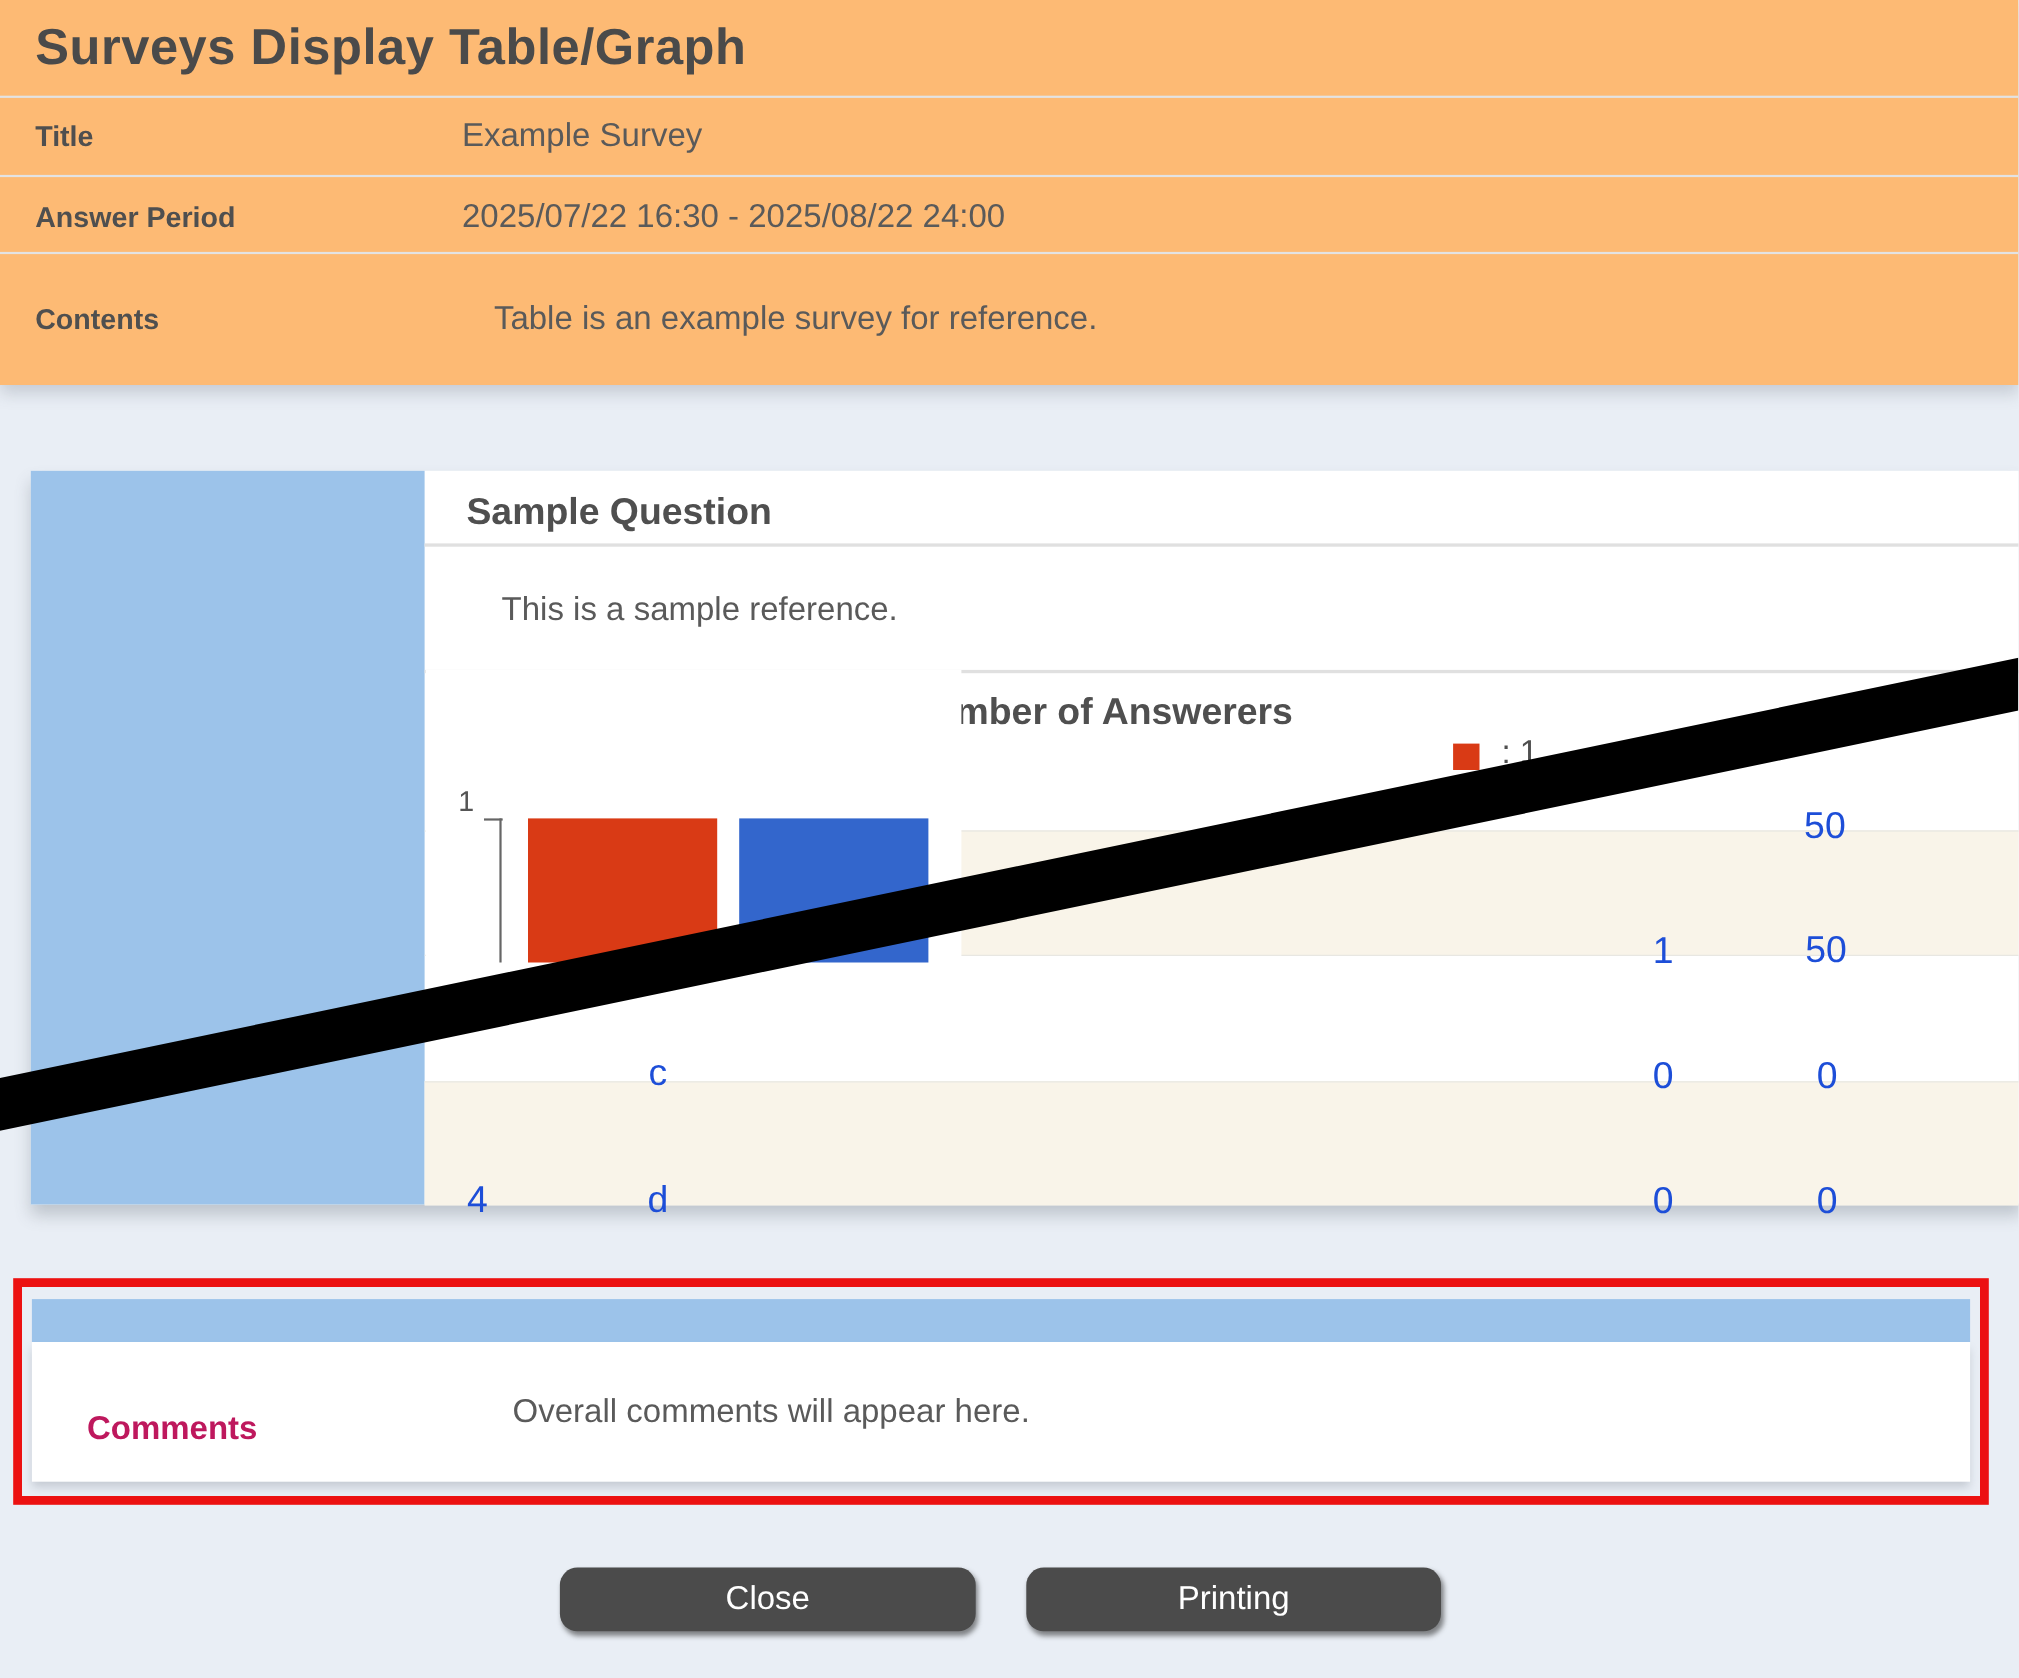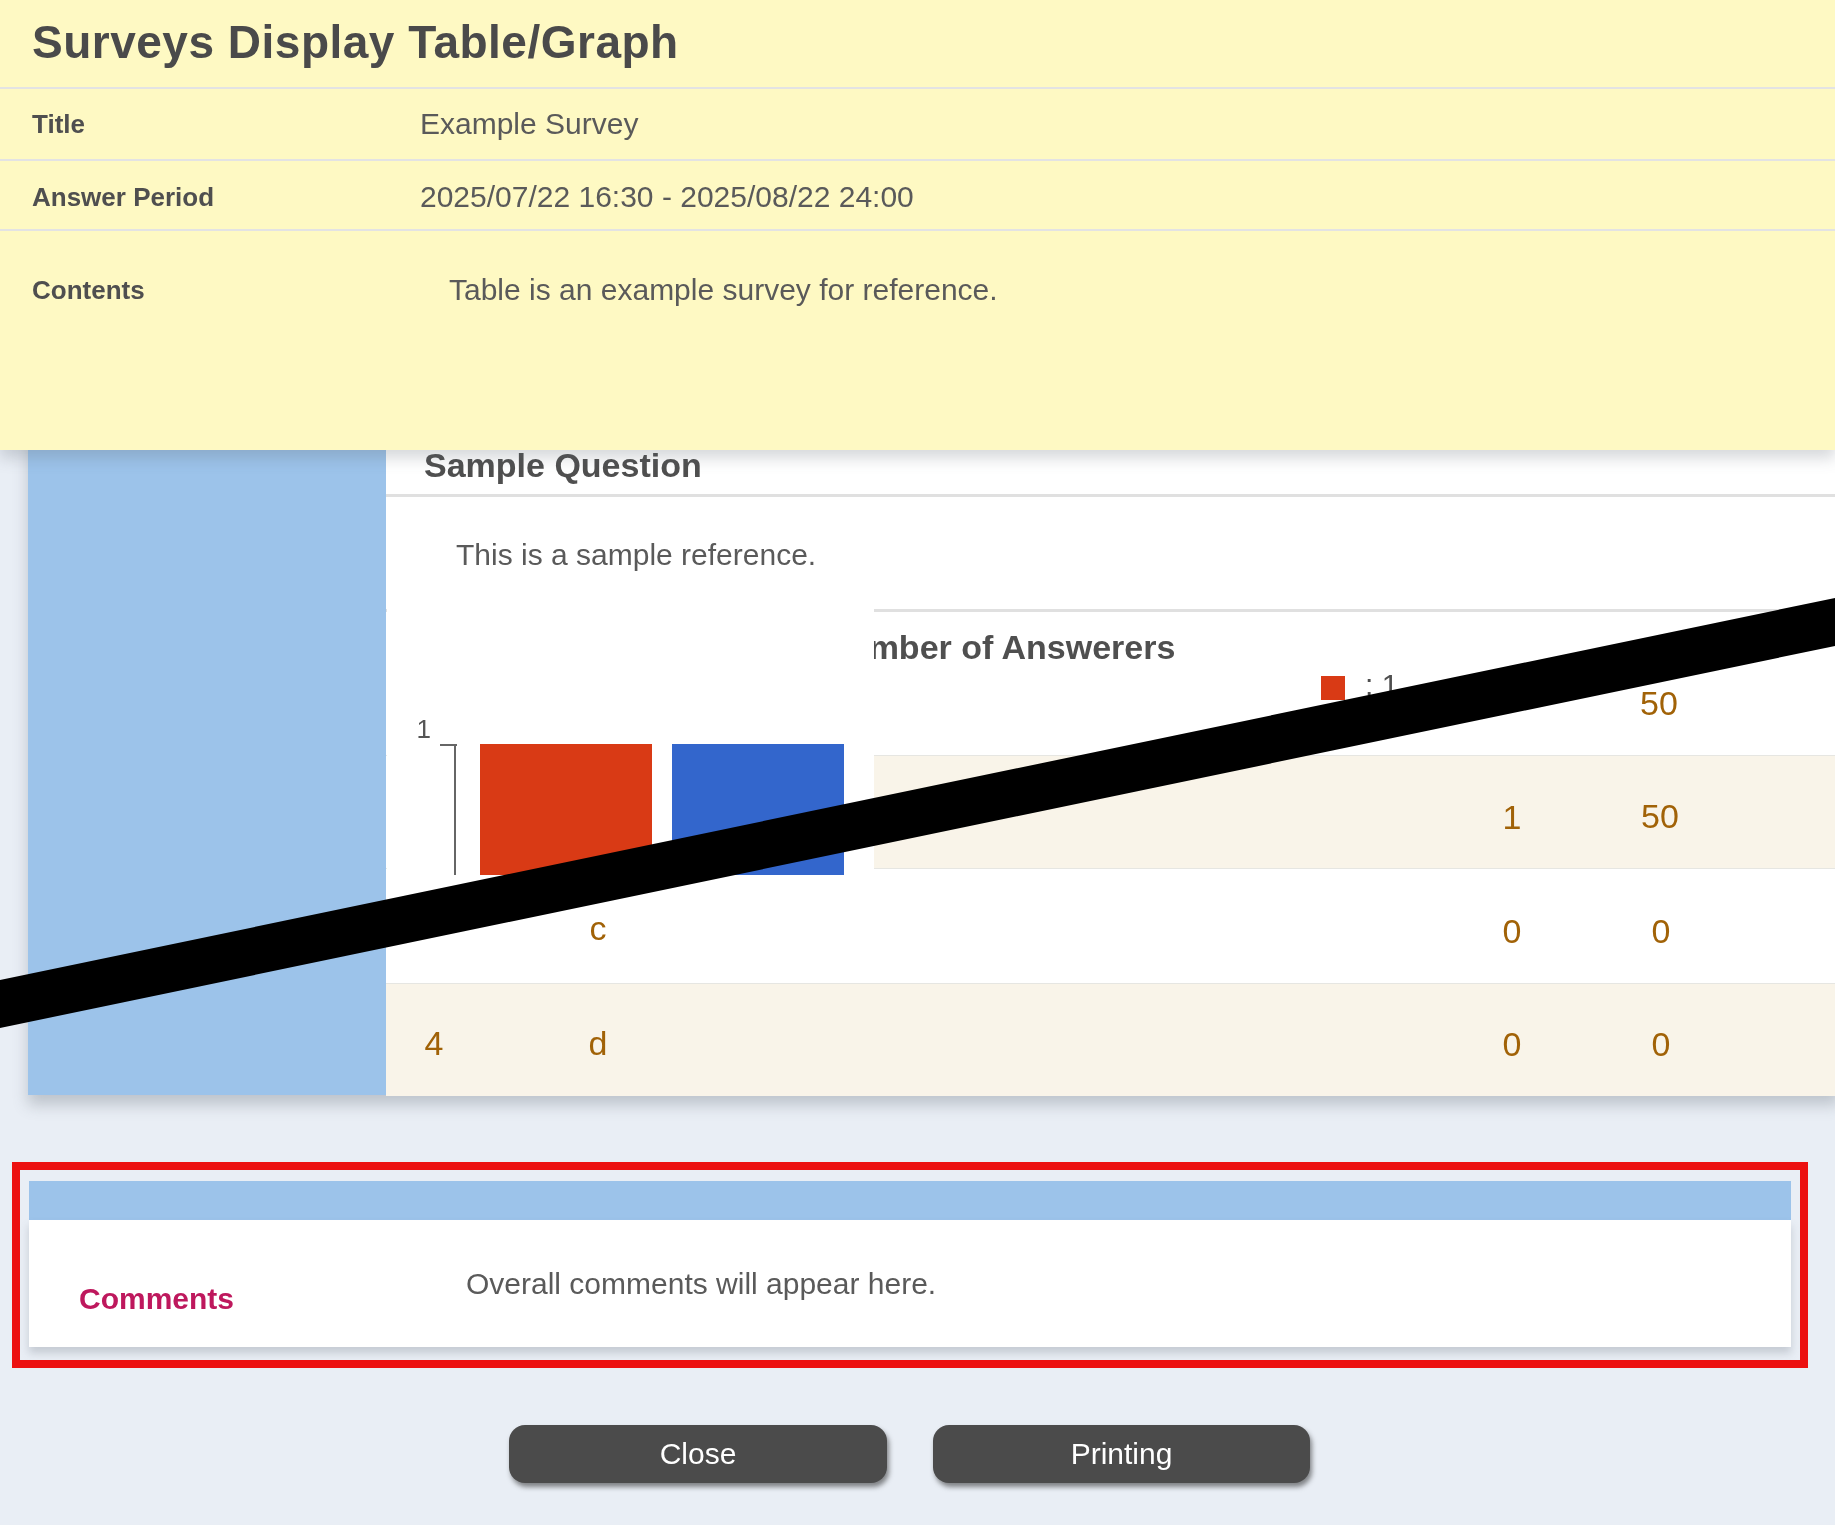--- a/index.html
+++ b/index.html
@@ -6,21 +6,21 @@
   body{
     width:1835px;height:1525px;position:relative;overflow:hidden;
     background:#e9eef5;
     font-family:"Liberation Sans","DejaVu Sans",sans-serif;
     -webkit-font-smoothing:antialiased;
   }
   .abs{position:absolute;}
   .ctr{display:flex;align-items:center;}
   
   .top-section{
-    left:0;top:0;width:1835px;height:450px;background:#fef9c3;
+    left:0;top:0;width:1835px;height:350px;background:#fdba74;
     box-shadow:0 8px 14px rgba(90,100,110,0.25);
     z-index:2;
   }
   .page-title{
     left:32px;top:14px;height:56px;
     font-size:46px;font-weight:bold;color:#4a4a4a;letter-spacing:0.5px;
   }
   .hr{left:0;width:1835px;height:2px;background:#e3e3e3;}
   .meta-label{left:32px;font-size:26px;font-weight:bold;color:#4f4f4f;}
   .meta-value{font-size:30px;color:#5a5a5a;}
@@ -31,21 +31,21 @@
     z-index:1;
     padding-left:47px;
   }
   .card-sidebar{left:0;top:0;width:358px;height:667px;background:#9cc3ea;}
   .q-title{left:396px;top:16px;height:42px;font-size:34px;font-weight:bold;color:#4f4f4f;}
   .card-hr{left:358px;right:0;height:3px;background:#e0e0e0;}
   .q-desc{left:428px;top:106px;height:42px;font-size:30px;color:#5a5a5a;}
   .stats-header{left:396px;top:198px;height:42px;font-size:34px;font-weight:bold;color:#4f4f4f;}
   .row{left:358px;right:0;border-top:1px solid #e6e6e2;}
   .row.cream{background:#f9f4e9;}
-  .cell{position:absolute;font-size:34px;color:#a16207;transform:translate(-50%,-50%);white-space:nowrap;}
+  .cell{position:absolute;font-size:34px;color:#1d4ed8;transform:translate(-50%,-50%);white-space:nowrap;margin-top:48px;}
   .legend-swatch{left:1293px;top:248px;width:24px;height:24px;}
   .legend-text{left:1337px;top:240px;font-size:30px;color:#4f4f4f;white-space:nowrap;}
   
   .chart-panel{left:359px;top:181px;width:487px;height:267px;background:#ffffff;}
   .ytick-label{left:18px;top:120px;width:26px;font-size:26px;color:#555;text-align:right;transform:translateY(-50%);}
   .ytick-line{left:53px;top:135px;width:17px;height:2px;background:#666;}
   .yaxis-line{left:67px;top:135px;width:2px;height:131px;background:#666;}
   .bar{position:absolute;bottom:1px;}
   .bar.b0{left:93px;width:172px;}
   .bar.b1{left:285px;width:172px;}

